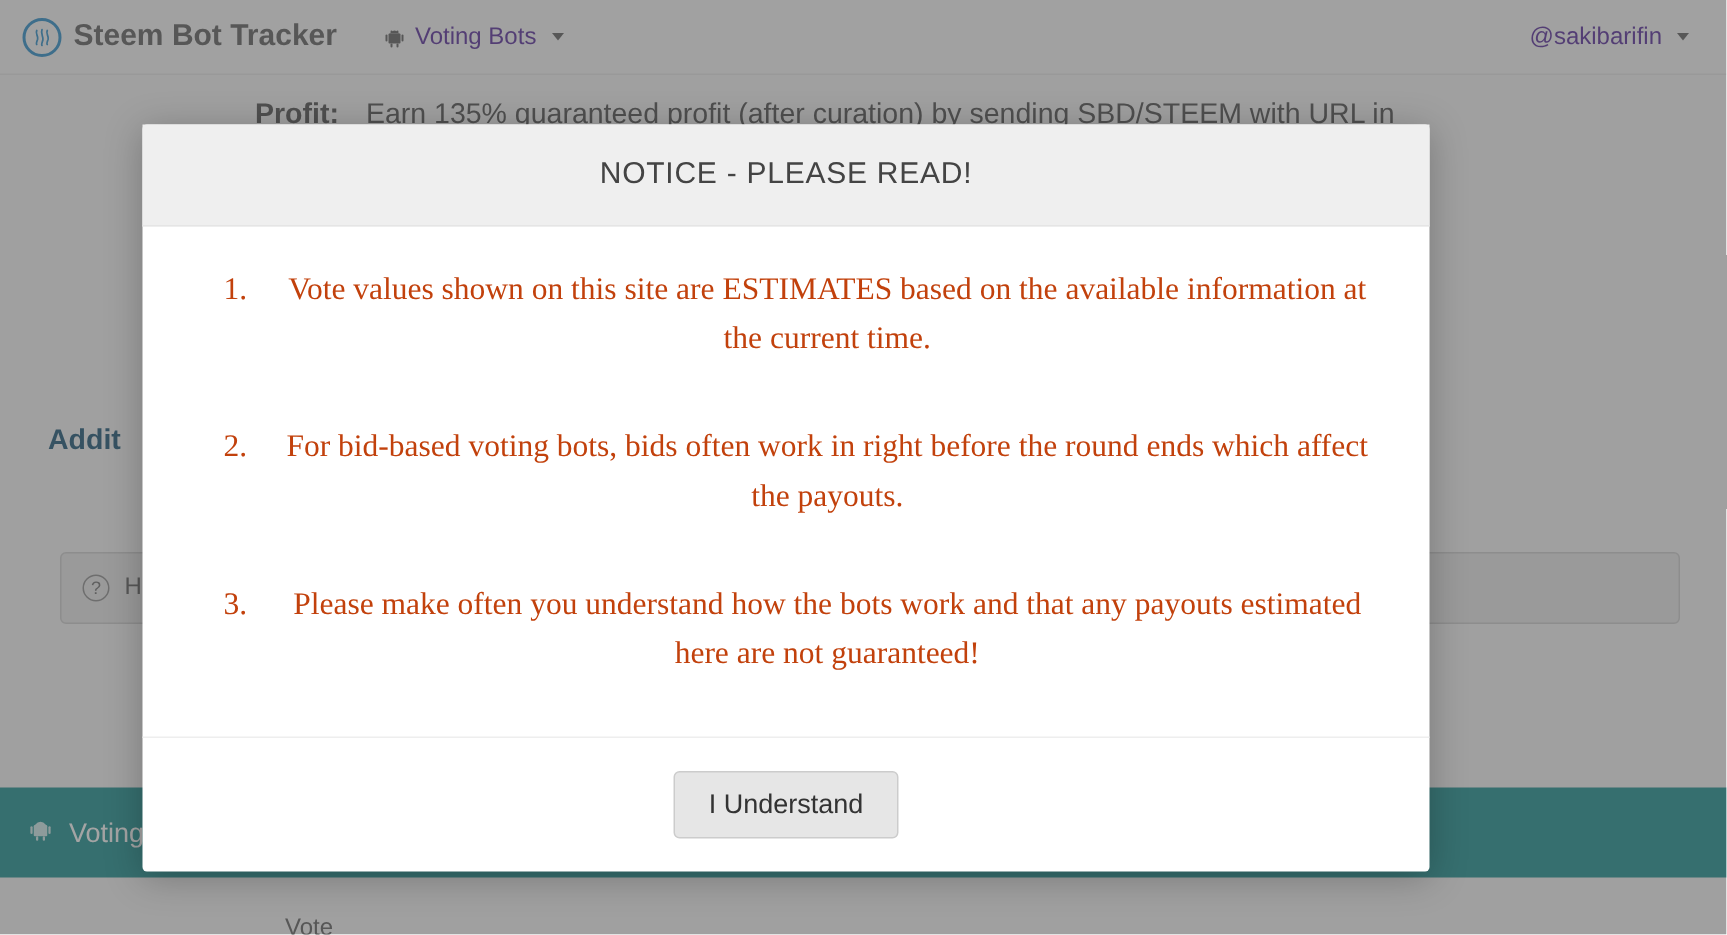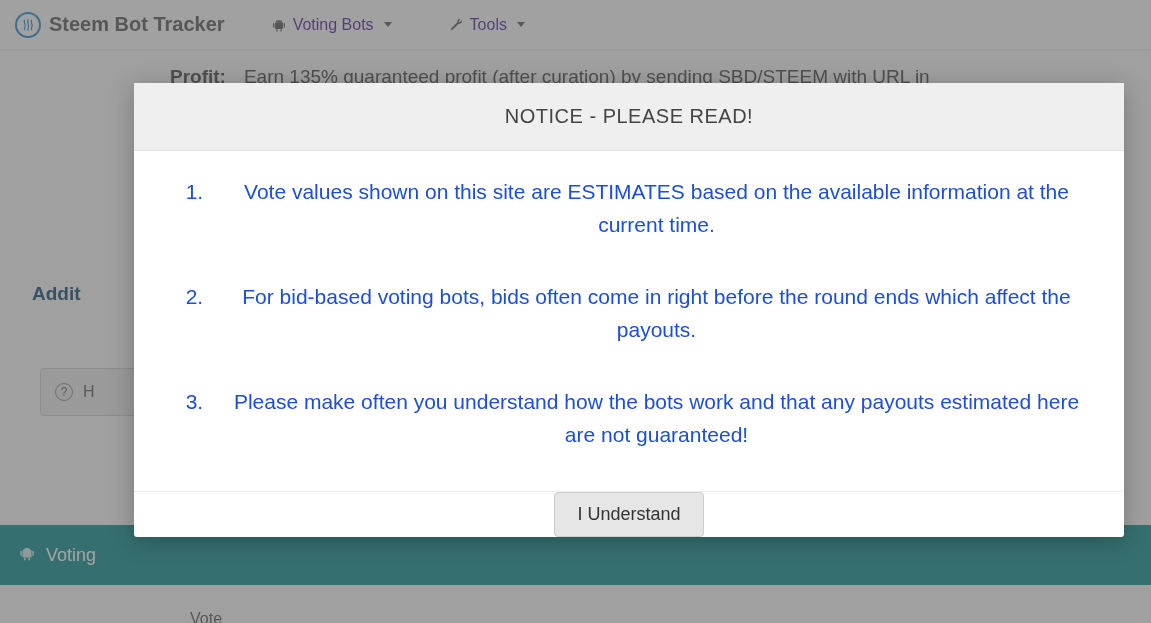--- a/index.html
+++ b/index.html
@@ -12,21 +12,21 @@
       overflow: hidden;
       position: relative;
     }
     .navbar {
       background: #f8f8f8;
       border-bottom: 1px solid #e7e7e7;
       height: 50px;
       display: flex;
       align-items: center;
       padding: 0 15px;
-      gap: 36px;
+      gap: 20px;
     }
     .navbar .brand {
       display: flex;
       align-items: center;
       gap: 8px;
       font-weight: bold;
       font-size: 20px;
       color: #555;
     }
     .logo-circle {
@@ -96,53 +96,54 @@
       color: #555; font-size: 16px;
     }
     .overlay {
       position: absolute;
       inset: 0;
       background: rgba(90,90,90,0.55);
     }
     .modal {
       position: absolute;
       left: 95px; top: 83px;
-      width: 990px;
+      width: 858px;
       background: #fff;
       border-radius: 3px;
       box-shadow: 0 4px 25px rgba(0,0,0,0.25);
-      margin-left: 39px;
     }
     .modal-header {
       background: #efefef;
       text-align: center;
       padding: 22px 10px;
       font-size: 20px;
       letter-spacing: 0.5px;
       color: #444;
       border-bottom: 1px solid #e5e5e5;
     }
     .modal-body {
       padding: 25px 20px 30px 20px;
     }
     .modal-body ol {
       list-style: decimal;
       padding-left: 55px;
     }
     .modal-body li {
       font-size: 21px;
-      color: #1d4ed8;
+      color: #c2410c;
       text-align: center;
       padding: 0 10px;
       margin-bottom: 40px;
       line-height: 1.55;
+      font-family: Liberation Serif, serif;
     }
     .modal-body li:last-child { margin-bottom: 10px; }
     .modal-footer {
       border-top: 1px solid #eee;
+      padding: 22px;
       text-align: center;
     }
     .btn {
       display: inline-block;
       padding: 11px 22px;
       background: #e6e6e6;
       border: 1px solid #ccc;
       border-radius: 4px;
       font-size: 18px;
       color: #333;
@@ -178,27 +179,22 @@
           <rect x="3" y="9" width="2" height="7" rx="1" fill="#555"></rect>
           <rect x="19" y="9" width="2" height="7" rx="1" fill="#555"></rect>
           <rect x="8" y="18" width="2" height="4" rx="1" fill="#555"></rect>
           <rect x="14" y="18" width="2" height="4" rx="1" fill="#555"></rect>
           <path d="M7 8 Q12 2 17 8" fill="#555"></path>
         </svg>
     </span>
     <span>Voting Bots</span>
     <span class="caret"></span>
   </div>
-  <div class="nav-item">
-    <span class="nav-icon">
-      <svg width="16" height="16" viewBox="0 0 24 24">
-          <path d="M21 5 a4 4 0 0 1 -5 5 L6 20 l-2 -2 L14 8 a4 4 0 0 1 5 -5 l-3 3 l2 2 z" fill="#555"></path>
-        </svg>
-    </span>
-    <span>Tools</span>
+  <div class="nav-item nav-user">
+    <span>@sakibarifin</span>
     <span class="caret"></span>
   </div>
 </div>
 
 <div class="page-body">
   <div class="profit-row">
     <span class="label">Profit:</span>
     <span>Earn 135% guaranteed profit (after curation) by sending SBD/STEEM with URL in MEMO</span>
   </div>
 </div>
@@ -226,20 +222,20 @@
 
 <div class="vote-peek">Vote</div>
 
 <div class="overlay"></div>
 
 <div class="modal">
   <div class="modal-header">NOTICE - PLEASE READ!</div>
   <div class="modal-body">
     <ol>
       <li>Vote values shown on this site are ESTIMATES based on the available information at the current time.</li>
-      <li>For bid-based voting bots, bids often come in right before the round ends which affect the payouts.</li>
+      <li>For bid-based voting bots, bids often work in right before the round ends which affect the payouts.</li>
       <li>Please make often you understand how the bots work and that any payouts estimated here are not guaranteed!</li>
     </ol>
   </div>
   <div class="modal-footer">
     <span class="btn">I Understand</span>
   </div>
 </div>
 
 </body></html>

